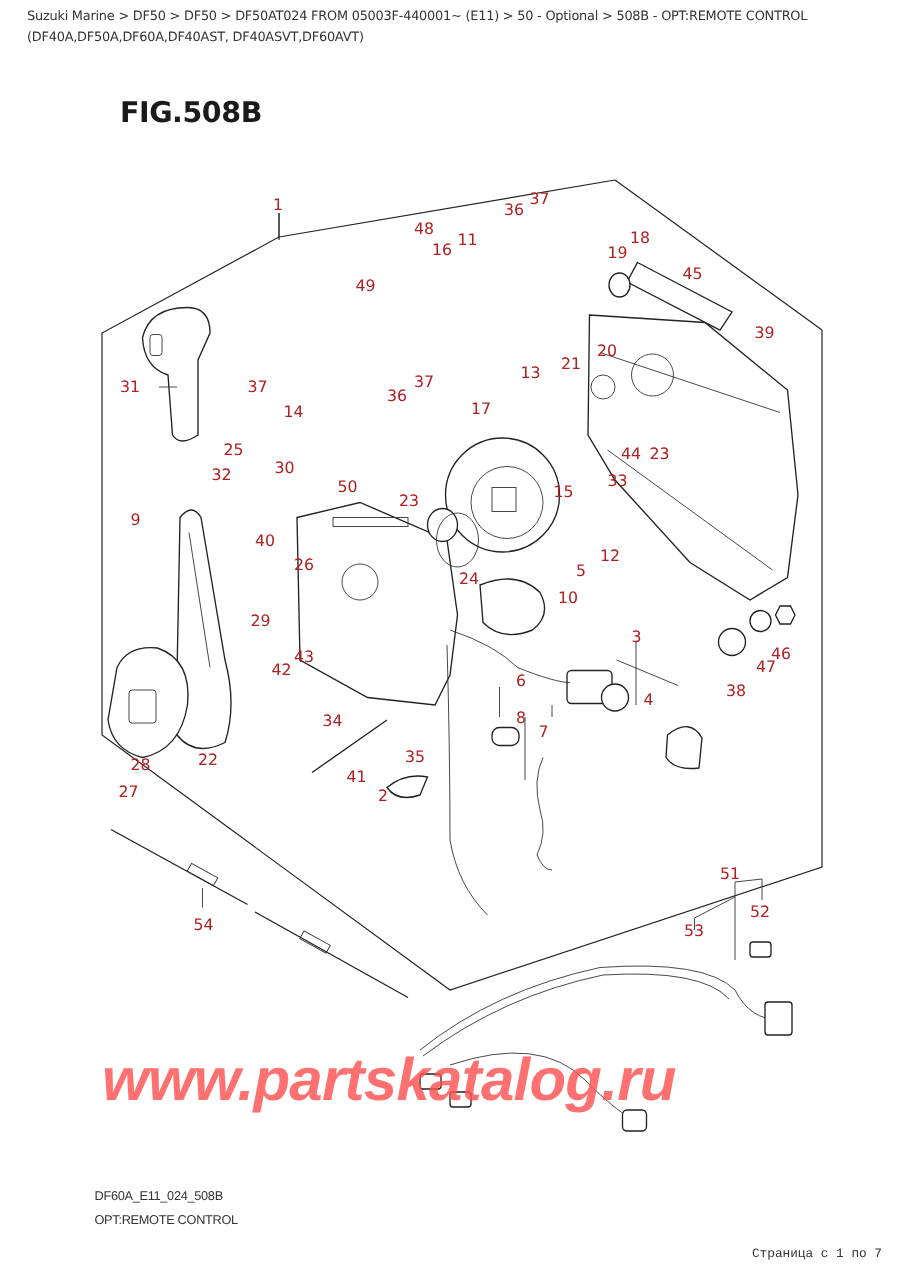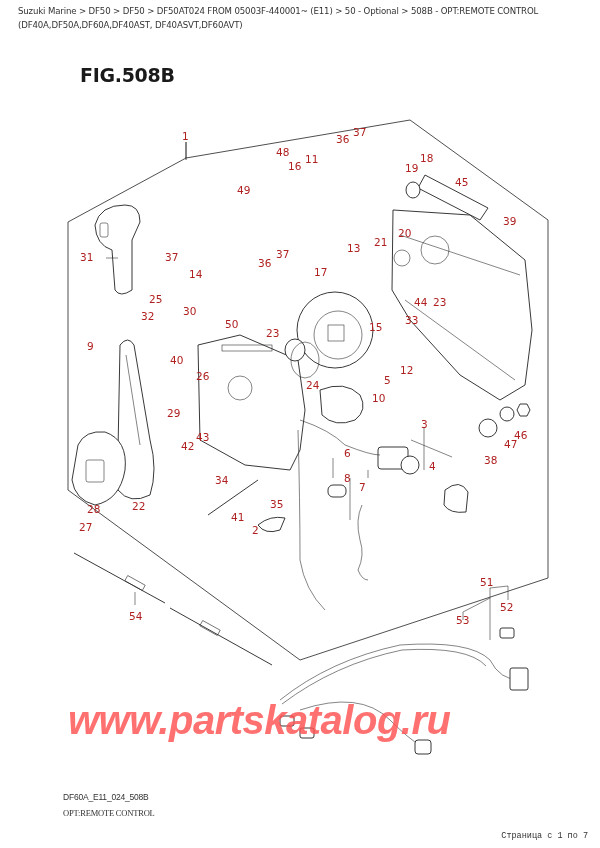--- a/index.html
+++ b/index.html
@@ -3,21 +3,21 @@
   <meta charset="utf-8">
   <style>
     html, body { margin: 0; padding: 0; background: #ffffff; }
     body { width: 600px; height: 848px; position: relative; overflow: hidden; font-family: "DejaVu Sans", sans-serif; }
     .breadcrumb { position: absolute; left: 18px; top: 4px; width: 592px; font-size: 8.6px; line-height: 14px; color: #333; letter-spacing: -0.15px; }
     .fig-title { position: absolute; left: 80px; top: 64px; font-size: 19px; font-weight: bold; color: #1a1a1a; font-family: "DejaVu Sans", sans-serif; letter-spacing: -0.3px; }
     .diagram { position: absolute; left: 0; top: 0; width: 600px; height: 848px; }
     .lbl { font-family: "DejaVu Sans", sans-serif; font-size: 10.5px; fill: #b02020; }
     .watermark { position: absolute; left: 68px; top: 658px; font-family: "Liberation Sans", sans-serif; font-weight: bold; font-style: italic; font-size: 40px; color: rgba(255, 80, 80, 0.82); letter-spacing: -0.5px; white-space: nowrap; pointer-events: none; margin-top: 40px; }
     .footer-code { position: absolute; left: 63px; top: 792px; font-size: 8.5px; color: #333; font-family: "Liberation Sans", sans-serif; letter-spacing: -0.2px; }
-    .footer-sub { position: absolute; left: 63px; top: 808px; font-size: 8.5px; color: #333; font-family: Liberation Serif, serif; letter-spacing: -0.2px; }
+    .footer-sub { position: absolute; left: 63px; top: 808px; font-size: 8.5px; color: #333; font-family: Liberation Sans, sans-serif; letter-spacing: -0.2px; }
     .pager { position: absolute; right: 12px; top: 831px; font-size: 8.5px; color: #333; font-family: Liberation Mono, monospace; }
     .ln { stroke: #222; stroke-width: 0.8; fill: none; }
     .pt { stroke: #222; stroke-width: 0.9; fill: #fff; }
     .thin { stroke: #333; stroke-width: 0.6; fill: none; }
   </style>
 </head>
 <body>
 
 <div class="breadcrumb">Suzuki Marine &gt; DF50 &gt; DF50 &gt; DF50AT024 FROM 05003F-440001~ (E11) &gt; 50 - Optional &gt; 508B - OPT:REMOTE CONTROL (DF40A,DF50A,DF60A,DF40AST, DF40ASVT,DF60AVT)</div>
 <div class="fig-title">FIG.508B</div>

